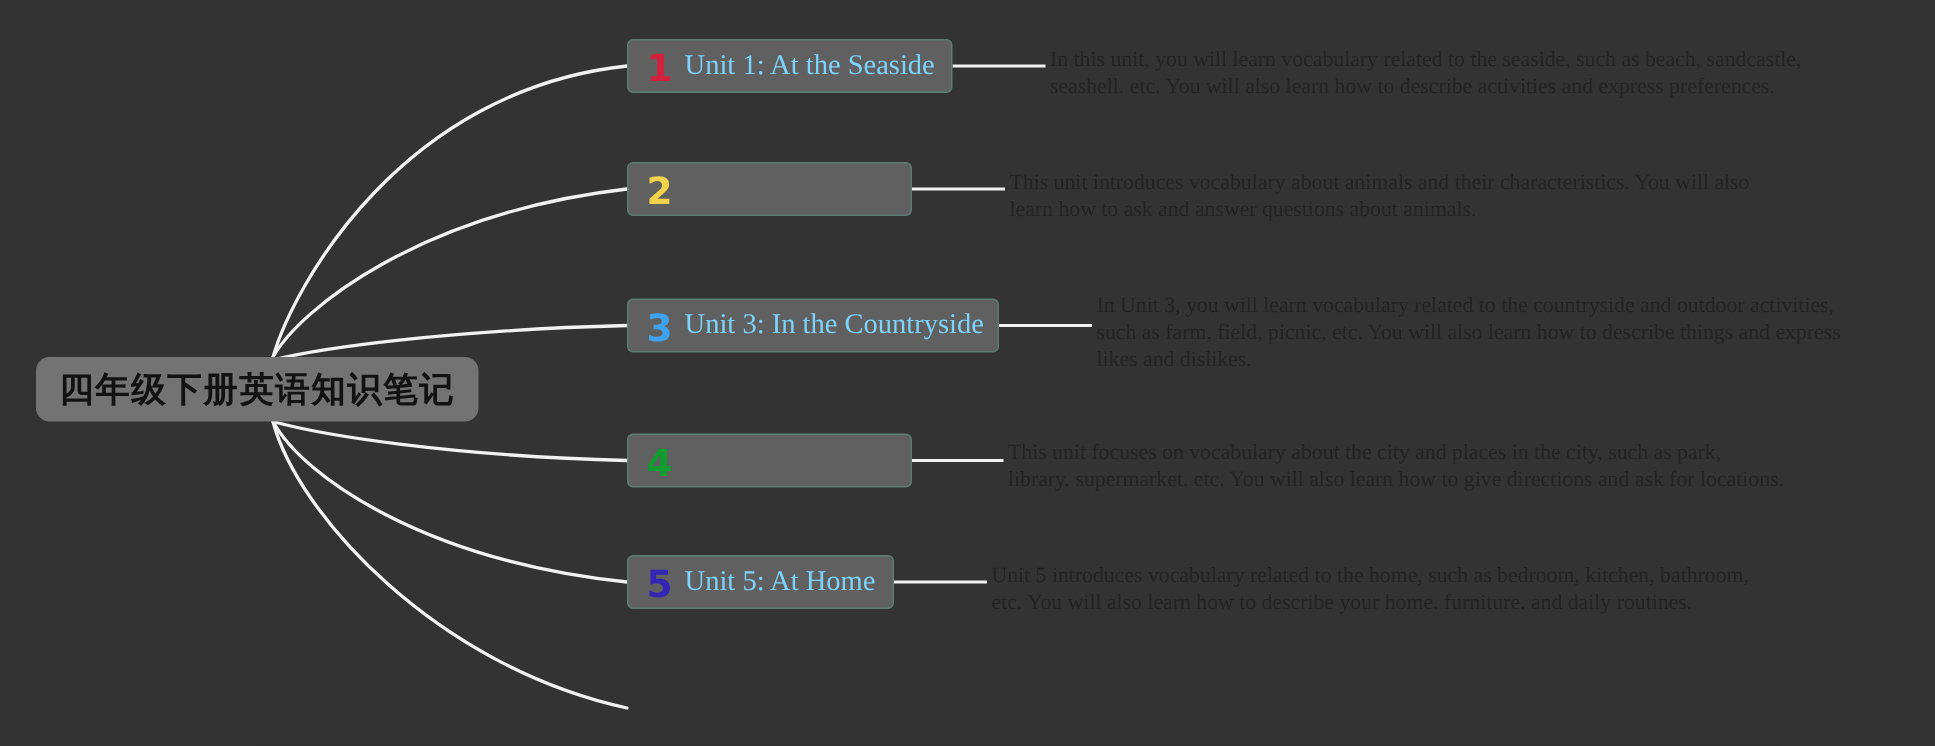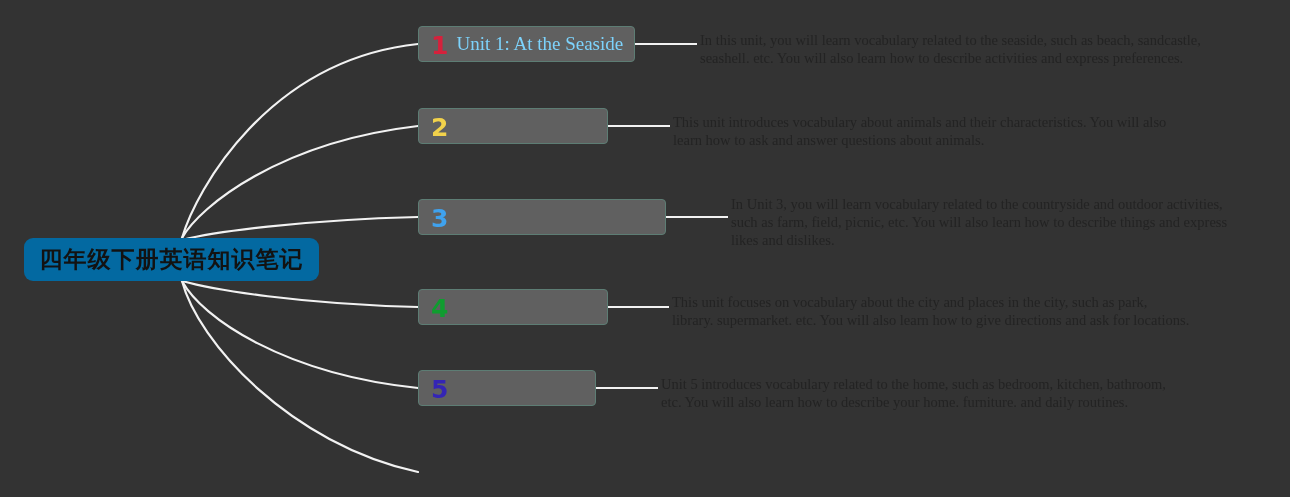--- a/index.html
+++ b/index.html
@@ -104,49 +104,51 @@
       </g>
     <g id="connectors">
         <line x1="635" y1="44" x2="697" y2="44" stroke="#f2f2f2" stroke-width="2"></line>
         <line x1="608" y1="126" x2="670" y2="126" stroke="#f2f2f2" stroke-width="2"></line>
         <line x1="666" y1="217" x2="728" y2="217" stroke="#f2f2f2" stroke-width="2"></line>
         <line x1="608" y1="307" x2="669" y2="307" stroke="#f2f2f2" stroke-width="2"></line>
         <line x1="596" y1="388" x2="658" y2="388" stroke="#f2f2f2" stroke-width="2"></line>
       </g>
   </svg>
 
-  <div class="root-node" style="background: #0369a1;">
+  <div class="root-node" style="background: #737373;">
     <span class="root-label" style="color: rgb(18, 18, 18);">四年级下册英语知识笔记</span>
   </div>
 
   <div class="unit-node" style="left: 418px; top: 26px; width: 217px;">
     <span class="unit-num" style="color: rgb(214, 33, 60);">1</span>
     <span class="unit-title">Unit 1: At the Seaside</span>
   </div>
   <div class="desc" style="left: 700px; top: 31px;">In this unit, you will learn vocabulary related to the seaside, such as beach, sandcastle,
 seashell. etc. You will also learn how to describe activities and express preferences.</div>
 
   <div class="unit-node" style="left: 418px; top: 108px; width: 190px;">
     <span class="unit-num" style="color: rgb(242, 210, 75);">2</span>
   </div>
   <div class="desc" style="left: 673px; top: 113px;">This unit introduces vocabulary about animals and their characteristics. You will also
 learn how to ask and answer questions about animals.</div>
 
   <div class="unit-node" style="left: 418px; top: 199px; width: 248px;">
     <span class="unit-num" style="color: rgb(63, 162, 238);">3</span>
+    <span class="unit-title">Unit 3: In the Countryside</span>
   </div>
   <div class="desc" style="left: 731px; top: 195px;">In Unit 3, you will learn vocabulary related to the countryside and outdoor activities,
 such as farm, field, picnic, etc. You will also learn how to describe things and express
 likes and dislikes.</div>
 
   <div class="unit-node" style="left: 418px; top: 289px; width: 190px;">
     <span class="unit-num" style="color: rgb(15, 157, 47);">4</span>
   </div>
   <div class="desc" style="left: 672px; top: 293px;">This unit focuses on vocabulary about the city and places in the city, such as park,
 library. supermarket. etc. You will also learn how to give directions and ask for locations.</div>
 
   <div class="unit-node" style="left: 418px; top: 370px; width: 178px;">
     <span class="unit-num" style="color: rgb(52, 37, 181);">5</span>
+    <span class="unit-title">Unit 5: At Home</span>
   </div>
   <div class="desc" style="left: 661px; top: 375px;">Unit 5 introduces vocabulary related to the home, such as bedroom, kitchen, bathroom,
 etc. You will also learn how to describe your home. furniture. and daily routines.</div>
 
 </div>
 
 </body></html>

